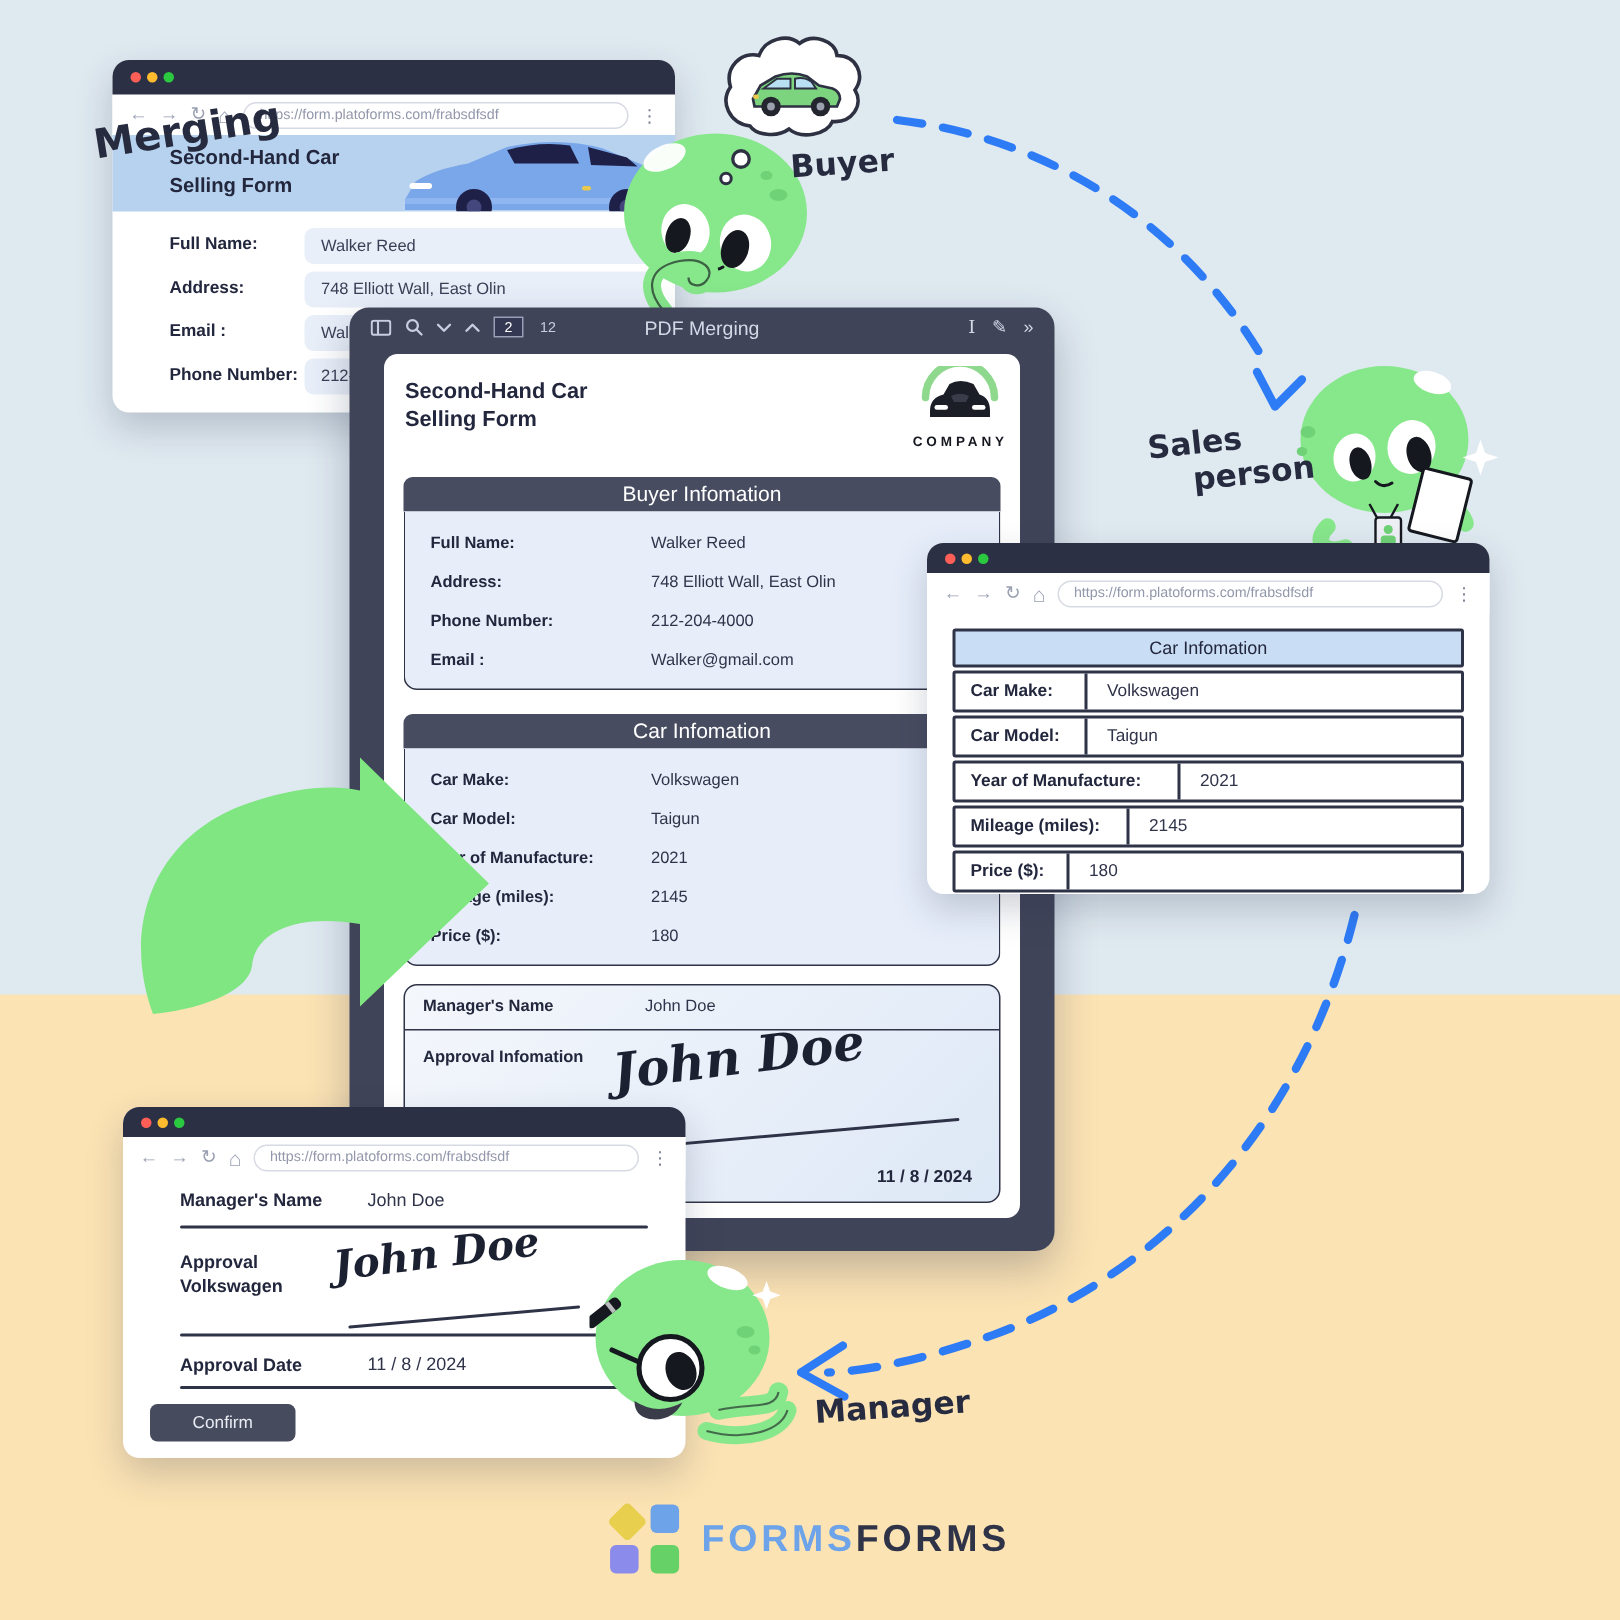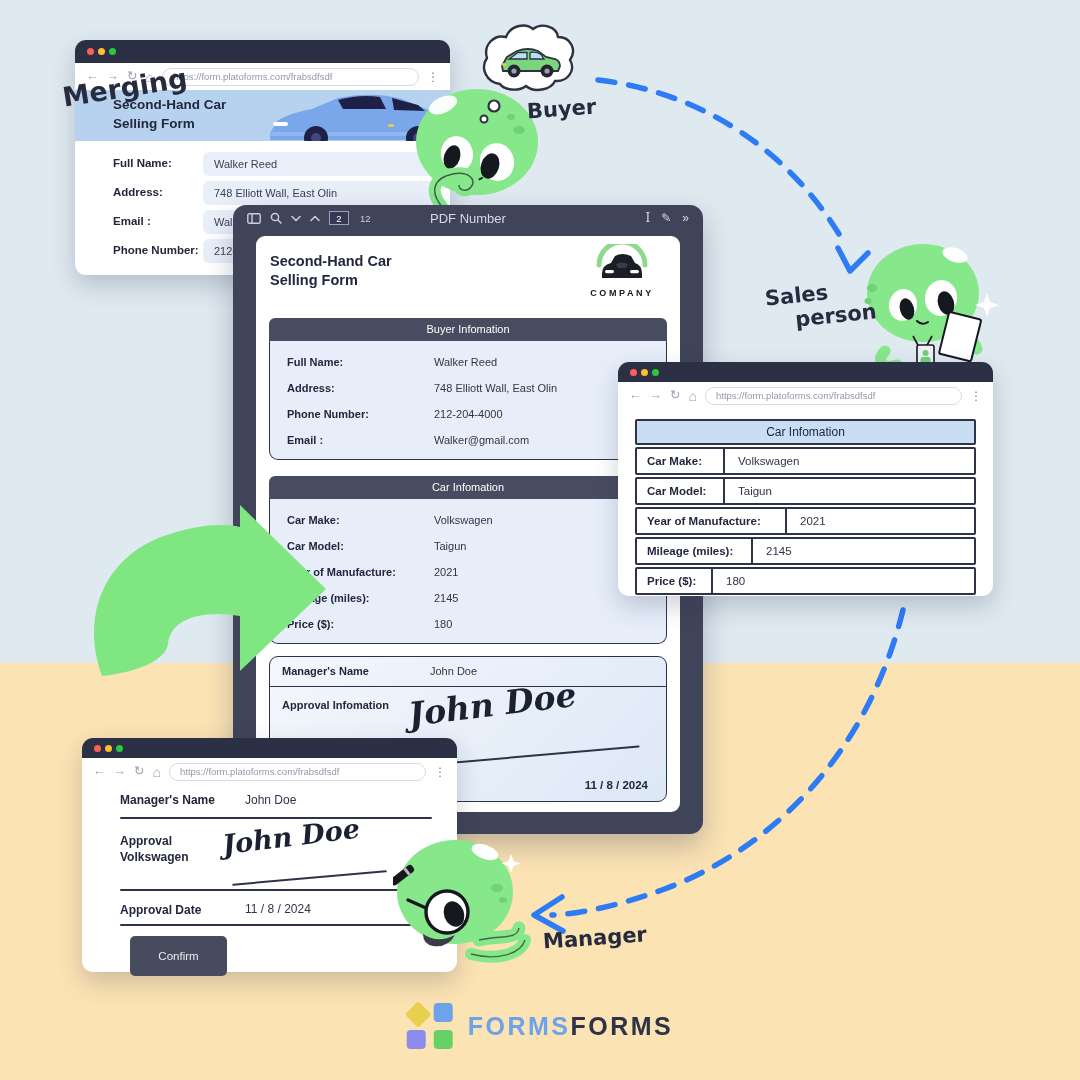--- a/index.html
+++ b/index.html
@@ -49,24 +49,24 @@
   #pdf-reader{position:absolute;left:233px;top:205px;width:470px;height:629px;background:var(--pdf_frame,#404459);border-radius:13px;z-index:3;box-shadow:0 12px 28px rgba(35,45,75,.28);}
   .pdf-toolbar{position:relative;height:26px;display:flex;align-items:center;padding:0 14px;color:#c9cde0;gap:9px;}
   .pdf-title{position:absolute;left:0;right:0;text-align:center;font-size:13px;color:#d5d8e6;}
   .pg-box{min-width:20px;height:14px;border:1px solid #9aa0b8;background:#343852;color:#fff;font-size:9.5px;text-align:center;line-height:13px;padding:0 3px;}
   .pg-total{font-size:9.5px;color:#c9cde0;margin-left:2px;}
   .pdf-right{margin-left:auto;display:flex;gap:11px;align-items:center;}
   .pdf-right .tool{font-size:12px;color:#d5d8e6;}
   .pdf-right .tool.serif{font-family:"DejaVu Serif",serif;}
   .pdf-page{position:absolute;left:23px;top:31px;width:424px;height:576px;background:#fff;border-radius:9px;overflow:hidden;}
   .doc-title{position:absolute;left:14px;top:16px;font-size:14.5px;font-weight:700;line-height:1.3;color:#23273d;}
-  .company{position:absolute;right:20px;top:8px;width:76px;text-align:center;}
+  .company{position:absolute;right:8px;top:8px;width:76px;text-align:right;}
   .company-name{font-size:9px;font-weight:700;letter-spacing:2.6px;color:#15171f;margin-top:-2px;}
   .pdf-sec{position:absolute;left:13px;right:13px;}
-  .sec-head{height:23px;background:var(--section_header,#484c61);border-radius:6px 6px 0 0;color:#fff;font-size:11px;text-align:center;line-height:23px;}
+  .sec-head{height:23px;background:var(--section_header,#484c61);border-radius:6px 6px 0 0;color:#fff;font-size:14px;text-align:center;line-height:23px;}
   .sec-body{border:1.6px solid #2f3347;border-top:none;border-radius:0 0 9px 9px;background:var(--section_body,#e7eefa);padding:8px 0 6px;}
   .kv{display:flex;align-items:center;height:26px;}
   .kv-label{margin-left:17px;width:147px;font-size:11px;font-weight:700;color:#23273d;}
   .kv-value{font-size:11px;color:#30344a;}
   #sec-buyer{top:82px;}
   #sec-car{top:240px;}
   #manager-box{position:absolute;left:13px;right:13px;top:420px;height:146px;border:1.6px solid #2f3347;border-radius:9px;background:linear-gradient(135deg,#f4f7fc 0%,#dde8f6 100%);}
   .mb-name-row{position:relative;height:30px;border-bottom:1.6px solid #2f3347;}
   .mb-name-row .kv-label{position:absolute;left:12px;top:8px;margin:0;}
   .mb-name-row .kv-value{position:absolute;left:160px;top:8px;}
@@ -95,21 +95,21 @@
 
   
   #browser-manager{left:82px;top:738px;width:375px;height:234px;z-index:7;}
   #browser-manager .titlebar{height:20px;}
   .bm-body{position:relative;height:187px;}
   .bm-label{position:absolute;font-size:12px;font-weight:700;color:#23273d;}
   .bm-value{position:absolute;font-size:12px;color:#30344a;}
   .bm-line{position:absolute;left:38px;right:25px;height:2px;background:#2f3347;border-radius:2px;}
   #bm-sig{position:absolute;left:140px;top:36px;font-size:27px;transform:rotate(-7deg);}
   #bm-flourish{left:150px;right:70px;top:92px;transform:rotate(-5deg);}
-  #confirm-btn{position:absolute;left:48px;top:151px;width:97px;height:40px;background:var(--button_dark,#474b5e);color:#e9ebf3;font-size:11.5px;border:none;border-radius:5px;display:flex;align-items:center;justify-content:center;cursor:pointer;}
+  #confirm-btn{position:absolute;left:18px;top:151px;width:97px;height:25px;background:var(--button_dark,#474b5e);color:#e9ebf3;font-size:11.5px;border:none;border-radius:5px;display:flex;align-items:center;justify-content:center;cursor:pointer;}
 
   
   #manager-octopus{position:absolute;left:393px;top:836px;z-index:8;}
 
   
   #arrows{position:absolute;left:0;top:0;width:1080px;height:1080px;z-index:2;pointer-events:none;}
 
   
   #logo{position:absolute;left:50%;top:1003px;transform:translateX(-50%);display:flex;align-items:center;gap:15px;z-index:6;}
   .logo-grid{position:relative;width:46px;height:46px;}
@@ -231,21 +231,21 @@
         <line x1="8" y1="8" x2="11" y2="11" stroke="#c9cde0" stroke-width="1.5" stroke-linecap="round"></line>
       </svg>
       <svg width="10" height="7" viewBox="0 0 10 7">
         <polyline points="1,1.5 5,5.5 9,1.5" fill="none" stroke="#c9cde0" stroke-width="1.6" stroke-linecap="round" stroke-linejoin="round"></polyline>
       </svg>
       <svg width="10" height="7" viewBox="0 0 10 7">
         <polyline points="1,5.5 5,1.5 9,5.5" fill="none" stroke="#c9cde0" stroke-width="1.6" stroke-linecap="round" stroke-linejoin="round"></polyline>
       </svg>
       <span class="pg-box">2</span>
       <span class="pg-total">12</span>
-      <span class="pdf-title">PDF Number</span>
+      <span class="pdf-title">PDF Merging</span>
       <span class="pdf-right">
         <span class="tool serif">I</span>
         <span class="tool">✎</span>
         <span class="tool">»</span>
       </span>
     </div>
 
     <div class="pdf-page">
       <div class="doc-title">
         <span>Second-Hand Car</span><br>

